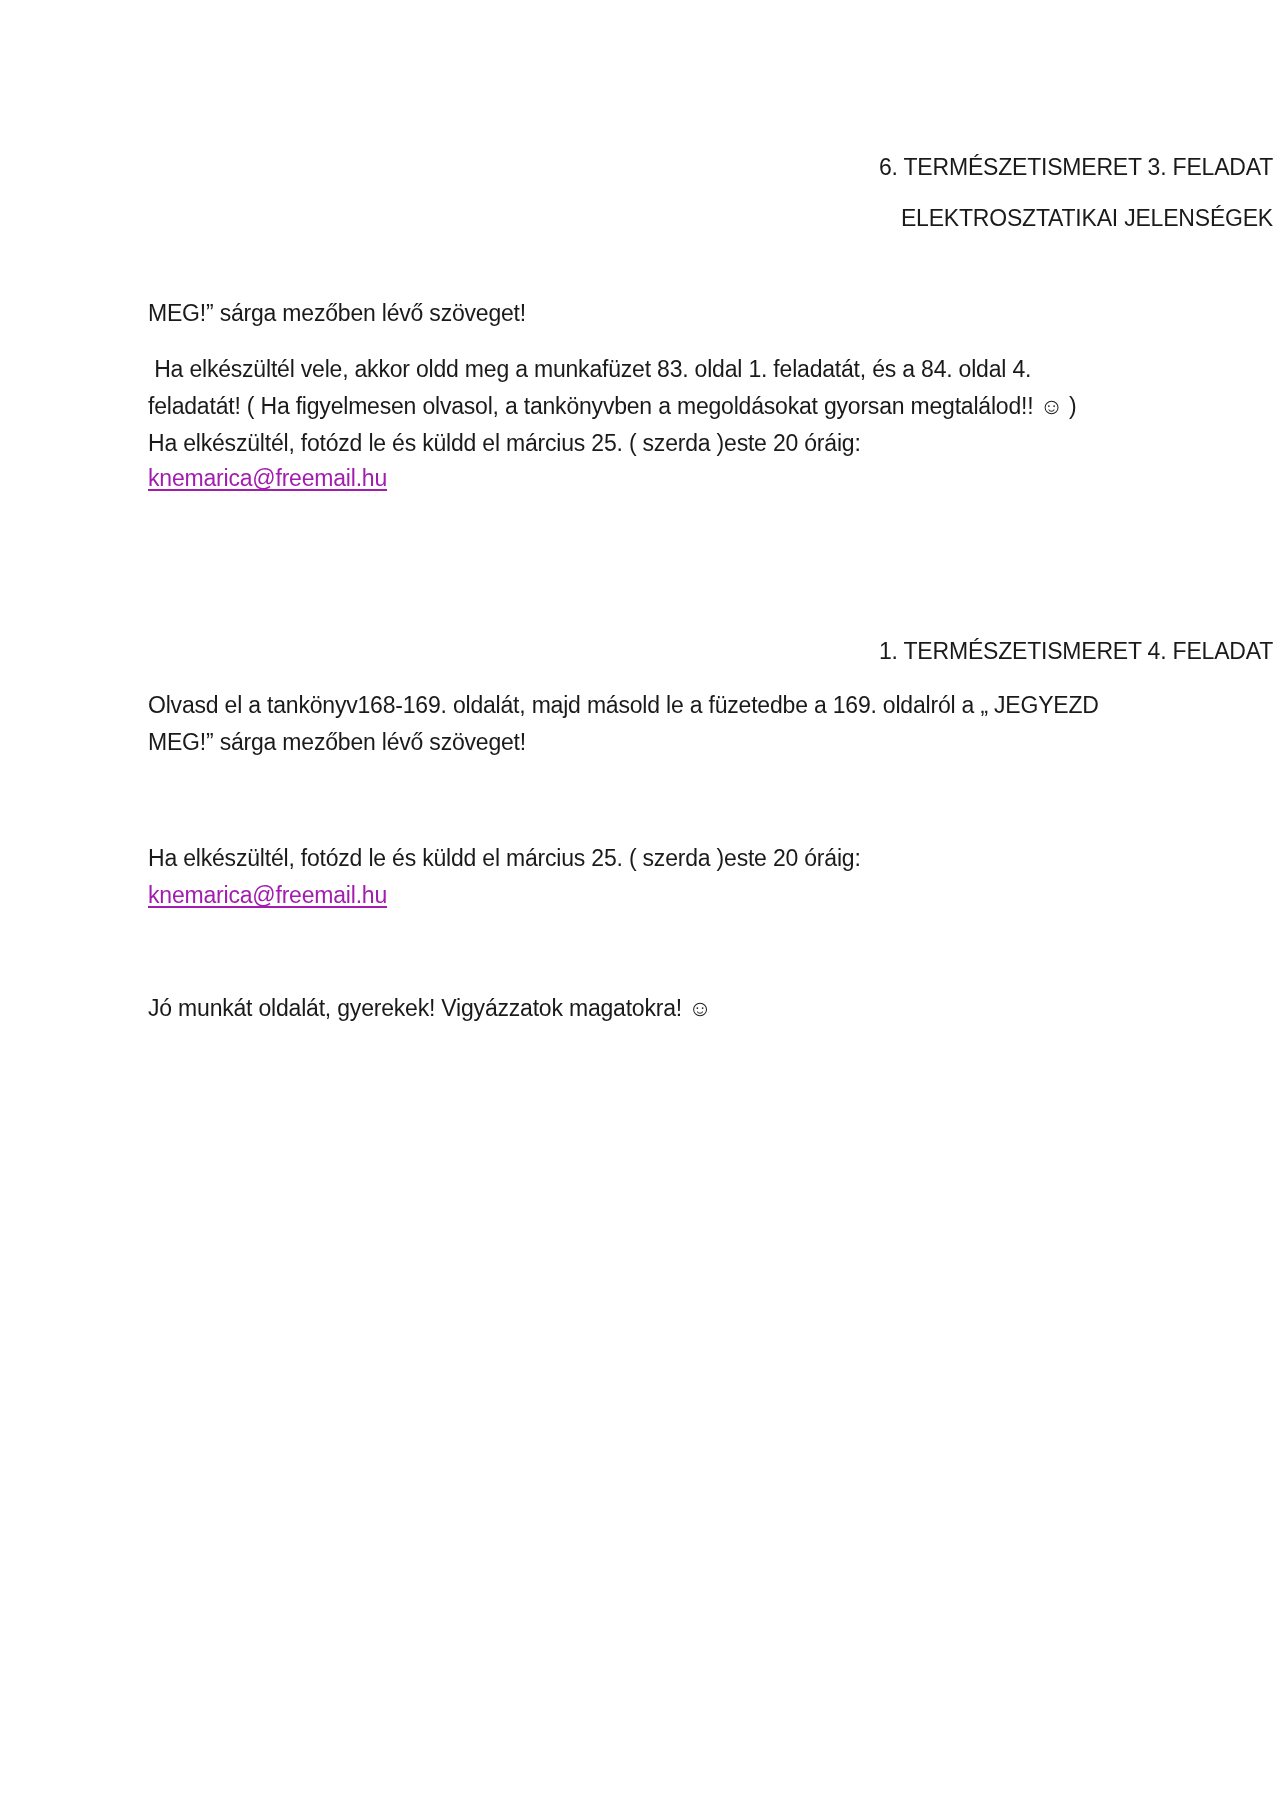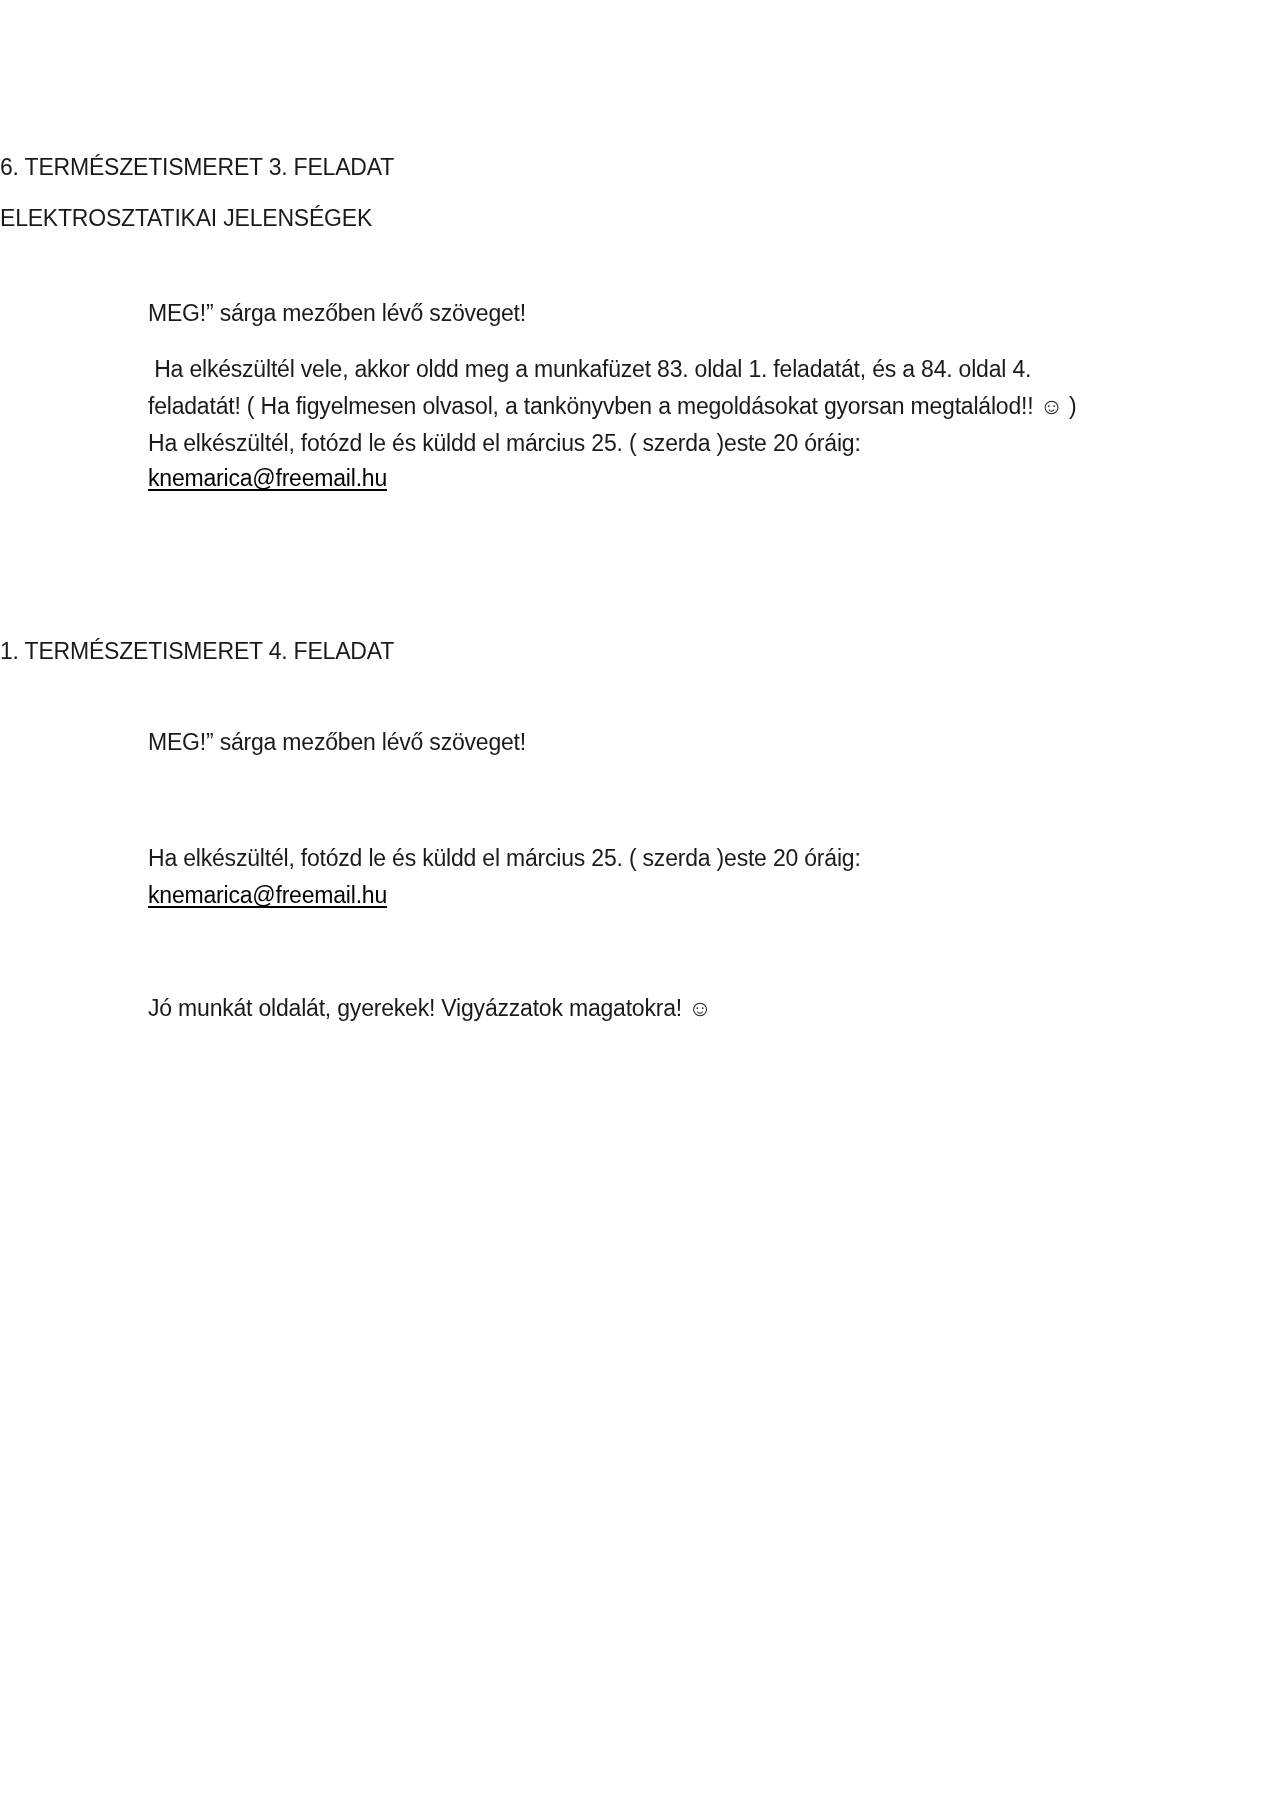--- a/index.html
+++ b/index.html
@@ -22,25 +22,25 @@
     right: 80px;
     height: 36px;
     line-height: 36px;
     font-size: 23px;
     white-space: pre;
     letter-spacing: -0.2px;
   }
   .centered {
     left: 0;
     right: 0;
-    text-align: left;
+    text-align: right;
     white-space: normal;
   }
   .email-link {
-    color: #000000;
+    color: #a21caf;
     text-decoration: underline;
     text-underline-offset: 3px;
     cursor: pointer;
   }
   a.line { display: block; }
 </style>
 </head>
 <body>
 
 <div class="page">
@@ -52,20 +52,21 @@
   <div class="line" style="top:295px">MEG!” sárga mezőben lévő szöveget!</div>
 
   <div class="line" style="top:351px"> Ha elkészültél vele, akkor oldd meg a munkafüzet 83. oldal 1. feladatát, és a 84. oldal 4.</div>
   <div class="line" style="top:388px">feladatát! ( Ha figyelmesen olvasol, a tankönyvben a megoldásokat gyorsan megtalálod!! ☺ )</div>
   <div class="line" style="top:425px">Ha elkészültél, fotózd le és küldd el március 25. ( szerda )este 20 óráig:</div>
 
   <a class="line email-link" style="top:460px">knemarica@freemail.hu</a>
 
   <div class="line centered" style="top:633px">1. TERMÉSZETISMERET 4. FELADAT</div>
 
+  <div class="line" style="top:687px">Olvasd el a tankönyv168-169. oldalát, majd másold le a füzetedbe a 169. oldalról a „ JEGYEZD</div>
   <div class="line" style="top:724px">MEG!” sárga mezőben lévő szöveget!</div>
 
 
   <div class="line" style="top:840px">Ha elkészültél, fotózd le és küldd el március 25. ( szerda )este 20 óráig:</div>
 
   <a class="line email-link" style="top:877px">knemarica@freemail.hu</a>
 
   <div class="line" style="top:990px">Jó munkát oldalát, gyerekek! Vigyázzatok magatokra! ☺</div>
 
 </div>

